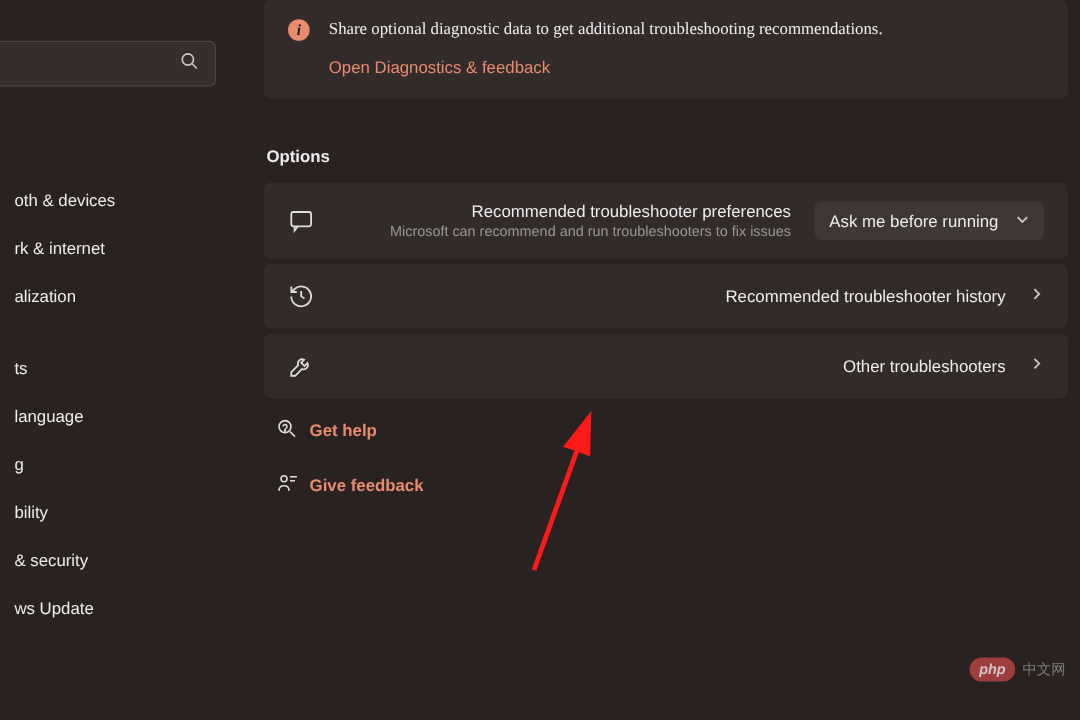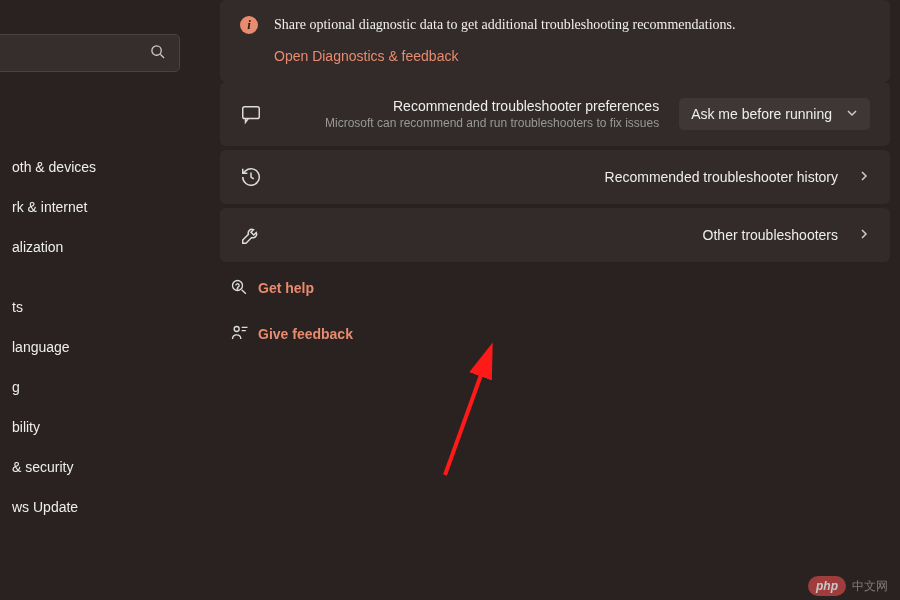--- a/index.html
+++ b/index.html
@@ -33,21 +33,21 @@
     .dropdown { background: #3f3735; border-radius: 5px; padding: 8px 12px; display: flex; align-items: center; gap: 14px; font-size: 14px; color: #eee; cursor: pointer; }
     .chevron { width: 12px; height: 12px; }
     
     .link-row { display: flex; align-items: center; gap: 8px; padding: 10px 10px; margin-top: 6px; font-weight: bold; }
     .link-row:first-of-type { margin-top: 25px; }
     .link-icon { width: 20px; height: 20px; display: flex; align-items: center; justify-content: center; }
     .link-text { color: #e88b6f; font-size: 14px; cursor: pointer; }
     
     .arrow-annotation { position: absolute; left: 435px; top: 335px; pointer-events: none; }
     
-    .watermark { position: absolute; right: 12px; bottom: 4px; display: flex; align-items: center; gap: 6px; opacity: 0.75; }
+    .watermark { position: absolute; right: 12px; bottom: 32px; display: flex; align-items: center; gap: 6px; opacity: 0.75; }
     .php-badge { background: #c74545; color: white; font-size: 12px; font-weight: bold; padding: 3px 8px; border-radius: 11px; font-style: italic; }
     .wm-text { color: #999; font-size: 12px; }
   </style>
 </head>
 <body>
 
 <div class="sidebar">
   <div class="search-box">
     <input type="text" value="g" style="">
     <span>
@@ -92,20 +92,21 @@
   <div class="banner">
     <div class="banner-row">
       <div class="info-icon">
           <span>i</span>
         </div>
       <div class="banner-text">Share optional diagnostic data to get additional troubleshooting recommendations.</div>
     </div>
     <div class="banner-link">Open Diagnostics &amp; feedback</div>
   </div>
 
+  <div class="section-title">Options</div>
 
   <div class="option-row">
     <div class="option-icon">
       <svg viewBox="0 0 24 24" width="22" height="22" fill="none" stroke="#ddd" stroke-width="1.6">
           <rect x="3" y="4" width="18" height="13" rx="2"></rect>
           <path d="M9 17l-3 4v-4"></path>
         </svg>
     </div>
     <div class="option-text">
       <div class="option-title">Recommended troubleshooter preferences</div>

